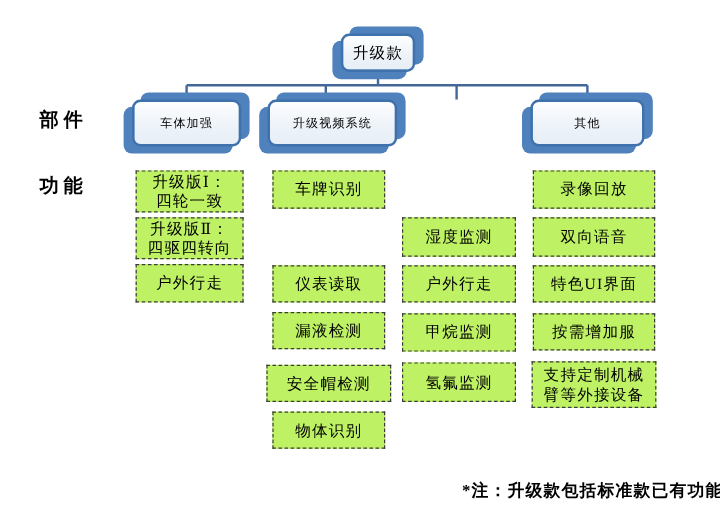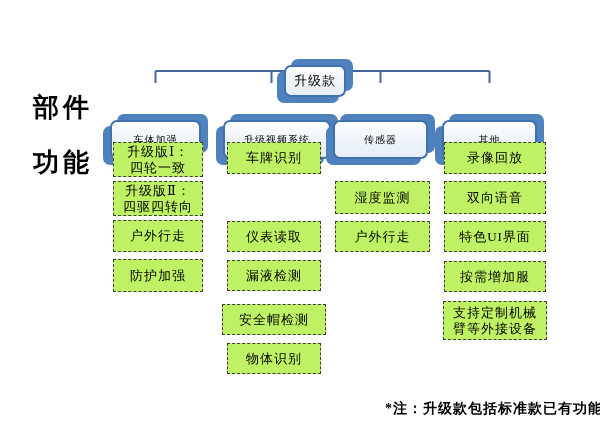--- a/index.html
+++ b/index.html
@@ -12,27 +12,27 @@
   body{font-family:"Liberation Serif","DejaVu Serif",serif;color:#000;}
   .canvas{
     position:relative;
     width:600px;height:428px;
     background:#ffffff;
     overflow:hidden;
   }
   
   .side-label{
     position:absolute;
-    font-size:26px;
+    font-size:16px;
     font-weight:bold;
     letter-spacing:4px;
     color:#000;
   }
   
-  .node{position:absolute;margin-top:37px;}
+  .node{position:absolute;}
   .card{position:absolute;border-radius:7px;}
   .back-a{inset:0;transform:translate(7px,-6px);background:var(--blue);}
   .back-b{inset:0;transform:translate(-7px,6px);background:var(--blue);}
   .front{
     inset:0;
     background:linear-gradient(180deg,#fdfeff 0%,#eef3f9 55%,#e7eef7 100%);
     border:2px solid var(--blue-border);
     border-radius:7px;
     display:flex;align-items:center;justify-content:center;
     font-size:10px;
@@ -84,46 +84,42 @@
   <div class="node" style="left:110px;top:83px;width:91px;height:39px">
     <div class="card back-a"></div>
     <div class="card back-b"></div>
     <div class="card front">车体加强</div>
   </div>
   <div class="node" style="left:223px;top:83px;width:108px;height:39px">
     <div class="card back-a"></div>
     <div class="card back-b"></div>
     <div class="card front">升级视频系统</div>
   </div>
-  <div class="node" style="left:333px;top:83px;width:95px;height:39px">
-    <div class="card back-a"></div>
-    <div class="card back-b"></div>
-    <div class="card front">传感器</div>
-  </div>
   <div class="node" style="left:442px;top:83px;width:95px;height:39px">
     <div class="card back-a"></div>
     <div class="card back-b"></div>
     <div class="card front">其他</div>
   </div>
 
   <div class="feature" style="left:113px;top:142px;width:88px;height:33px">升级版Ⅰ：
 四轮一致</div>
   <div class="feature" style="left:113px;top:181px;width:88px;height:33px">升级版Ⅱ：
 四驱四转向</div>
   <div class="feature" style="left:113px;top:220px;width:88px;height:30px">户外行走</div>
-  <div class="feature" style="left:113px;top:259px;width:88px;height:31px">防护加强</div>
 
   <div class="feature" style="left:227px;top:142px;width:92px;height:30px">车牌识别</div>
   <div class="feature" style="left:227px;top:221px;width:92px;height:29px">仪表读取</div>
   <div class="feature" style="left:227px;top:260px;width:92px;height:29px">漏液检测</div>
   <div class="feature" style="left:222px;top:304px;width:102px;height:29px">安全帽检测</div>
   <div class="feature" style="left:227px;top:343px;width:92px;height:29px">物体识别</div>
 
   <div class="feature" style="left:335px;top:181px;width:93px;height:31px">湿度监测</div>
   <div class="feature" style="left:335px;top:221px;width:93px;height:29px">户外行走</div>
+  <div class="feature" style="left:335px;top:261px;width:93px;height:30px">甲烷监测</div>
+  <div class="feature" style="left:335px;top:302px;width:93px;height:31px">氢氟监测</div>
 
   <div class="feature" style="left:444px;top:142px;width:100px;height:30px">录像回放</div>
   <div class="feature" style="left:444px;top:181px;width:100px;height:31px">双向语音</div>
   <div class="feature" style="left:444px;top:221px;width:100px;height:29px">特色UI界面</div>
   <div class="feature" style="left:444px;top:261px;width:100px;height:29px">按需增加服</div>
   <div class="feature" style="left:443px;top:301px;width:102px;height:37px">支持定制机械
 臂等外接设备</div>
 
   <div class="footnote" style="left:385px;top:400px">*注：升级款包括标准款已有功能</div>
 

